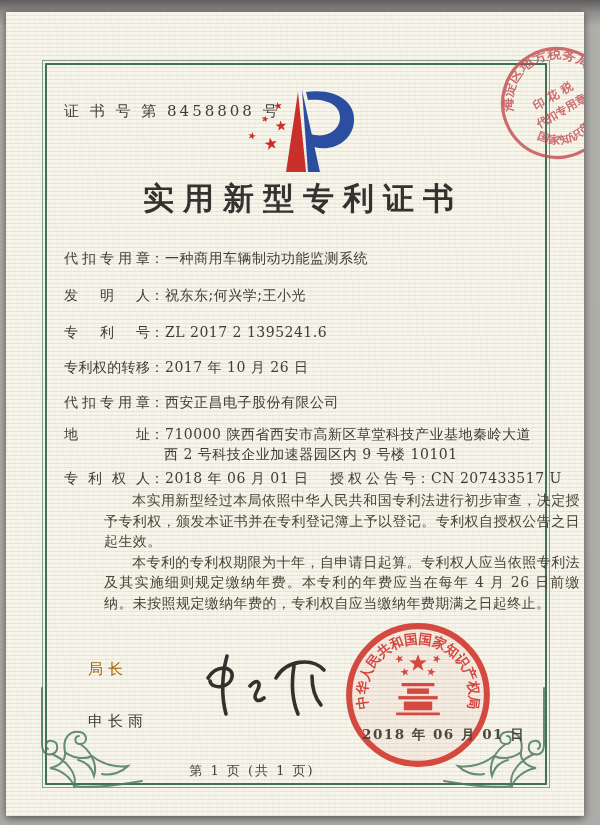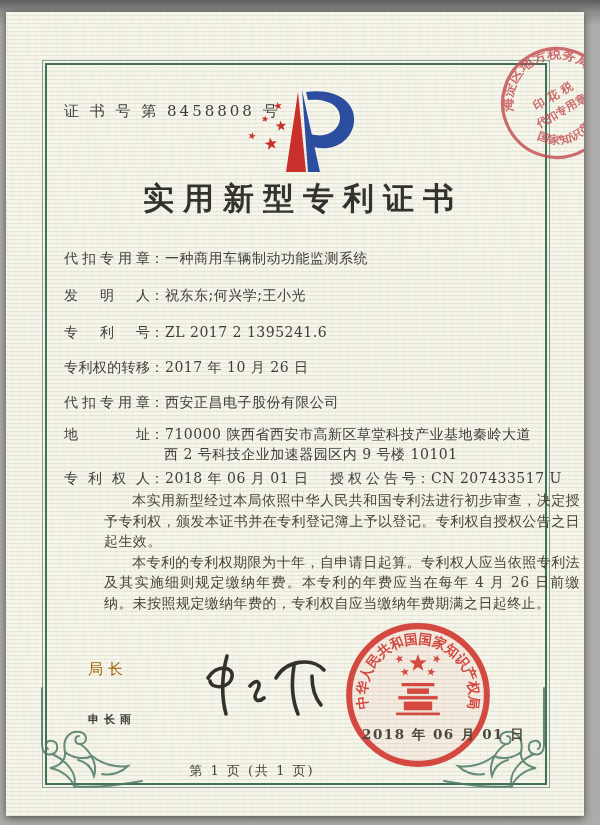--- a/index.html
+++ b/index.html
@@ -48,21 +48,21 @@
   .addr2 { position:absolute; left:100px; white-space:nowrap; letter-spacing:.5px; }
   .grant-no { position:absolute; left:266px; top:0; white-space:nowrap; }
   .paras {
     position:absolute; left:54px; top:478px; width:476px;
     font-size:14px; line-height:20.5px; color:#474538;
     text-align:justify;
     margin-left:44px;
   }
   .paras p { text-indent:2em; letter-spacing:.4px; }
   .officer-title { position:absolute; left:82px; top:648px; font-size:15px; letter-spacing:5px; color:#a16207; }
-  .officer-name  { position:absolute; left:82px; top:700px; font-size:11px; letter-spacing:5px; color:#3c3b35;font-weight:bold; }
+  .officer-name  { position:absolute; left:82px; top:700px; font-size:15px; letter-spacing:5px; color:#3c3b35; }
   .signature { position:absolute; left:188px; top:636px; }
   .seal { position:absolute; left:330px; top:601px; opacity:.92; }
   .seal-date {
     position:absolute; left:356px; top:714px; font-size:13.5px; font-weight:600;
     letter-spacing:1.5px; color:#4a483f; z-index:5;
   }
   .footer {
     position:absolute; left:36px; top:750px; width:420px; text-align:center;
     font-size:13px; letter-spacing:2px; color:#454439;
   }

